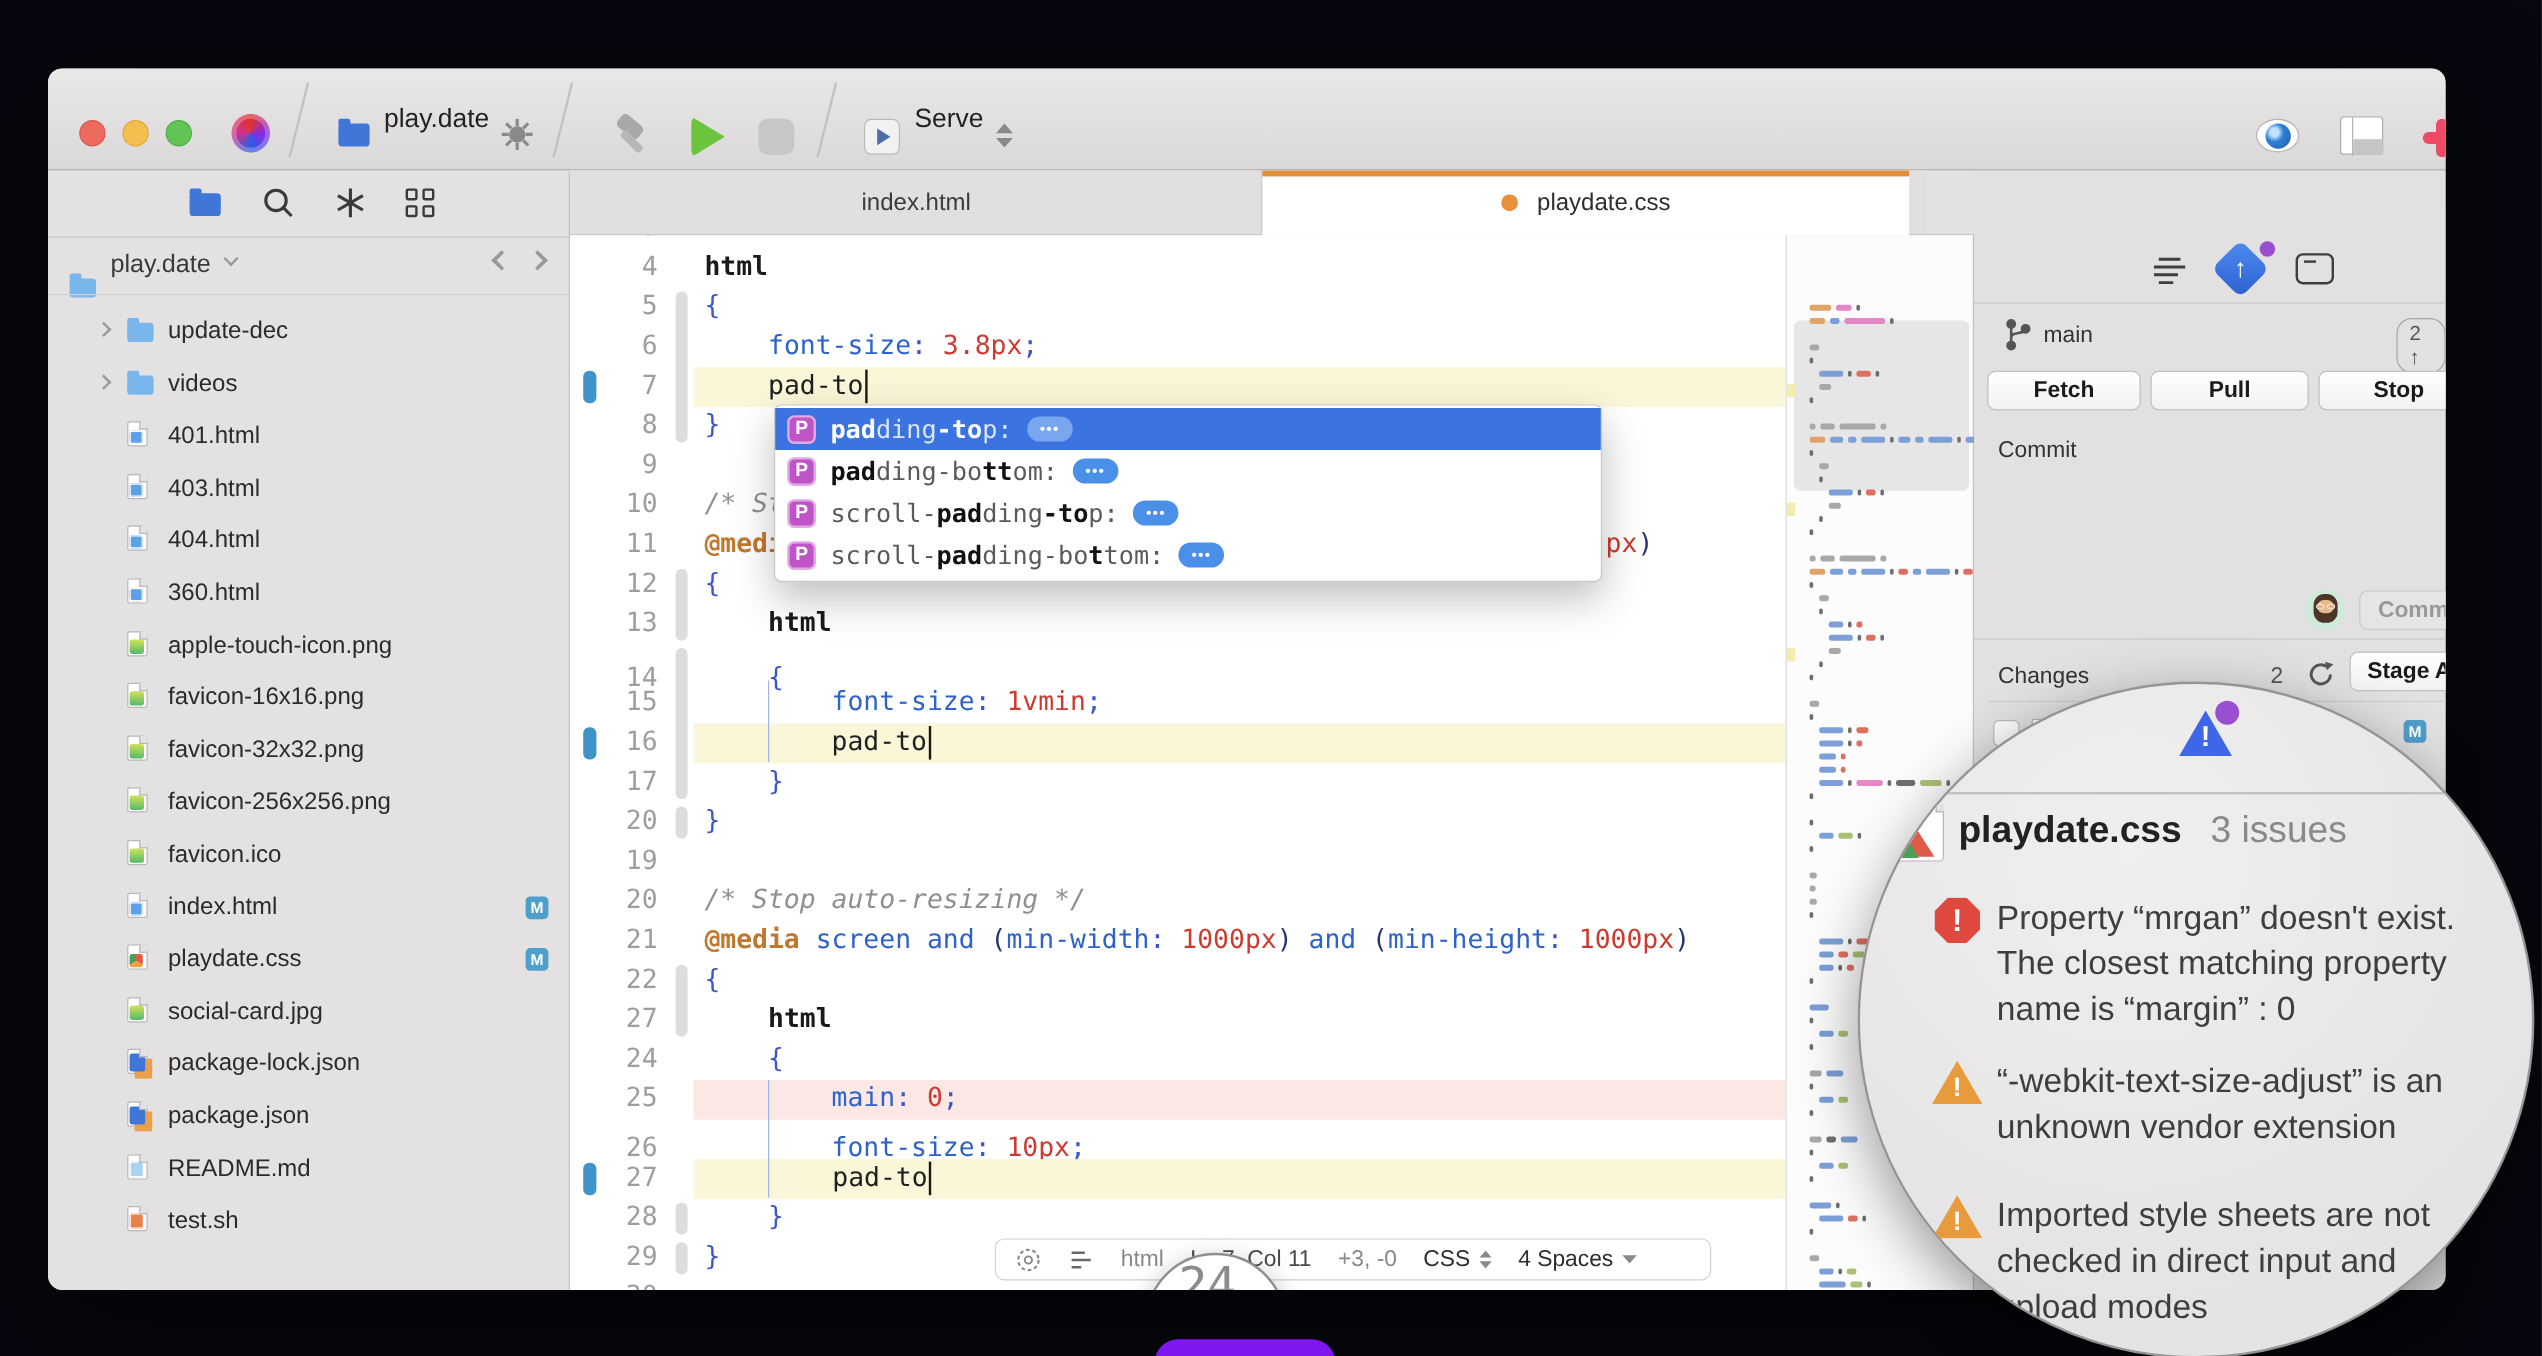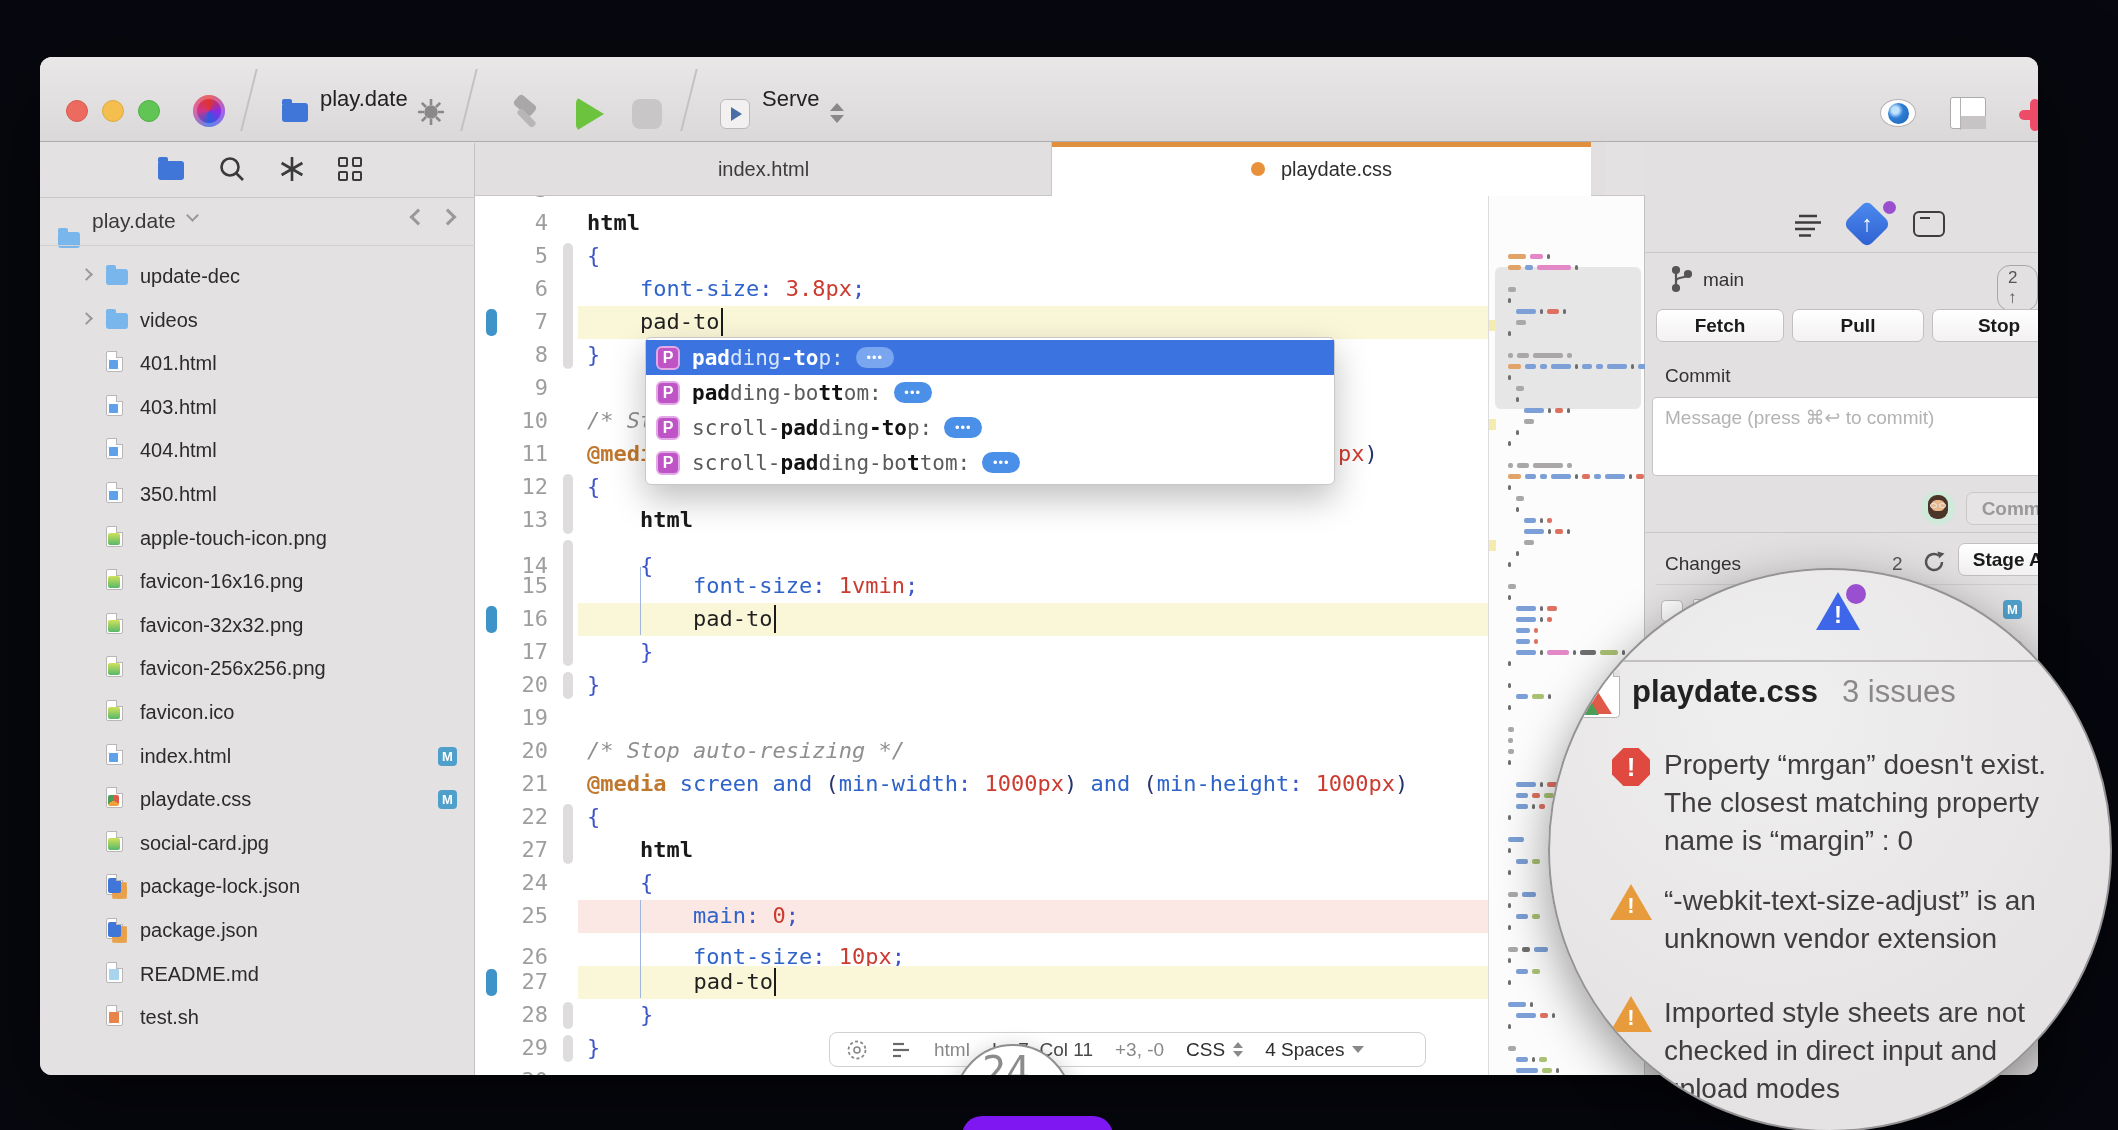--- a/index.html
+++ b/index.html
@@ -225,21 +225,21 @@
           <div class="abs" style="left: 0px; top: 287.4px; width: 435px; height: 43px;">
             <div class="abs page" style="left: 66px; top: 8px;">
               <div class="fill" style="width: 11px; height: 11px; background: rgb(94, 161, 232); box-shadow: rgb(255, 255, 255) 0px 0px 0px 1px inset; border-radius: 2px;"></div>
             </div>
             <div class="abs filelabel" style="left: 100px; top: 9px;">404.html</div>
           </div>
           <div class="abs" style="left: 0px; top: 331px; width: 435px; height: 43px;">
             <div class="abs page" style="left: 66px; top: 8px;">
               <div class="fill" style="width: 11px; height: 11px; background: rgb(94, 161, 232); box-shadow: rgb(255, 255, 255) 0px 0px 0px 1px inset; border-radius: 2px;"></div>
             </div>
-            <div class="abs filelabel" style="left: 100px; top: 9px;">350.html</div>
+            <div class="abs filelabel" style="left: 100px; top: 9px;">360.html</div>
           </div>
           <div class="abs" style="left: 0px; top: 374.6px; width: 435px; height: 43px;">
             <div class="abs page" style="left: 66px; top: 8px;">
               <div class="fill" style="width: 12px; height: 12px; background: linear-gradient(rgb(207, 226, 90), rgb(86, 184, 106)); border-radius: 2px;"></div>
             </div>
             <div class="abs filelabel" style="left: 100px; top: 9px;">apple-touch-icon.png</div>
           </div>
           <div class="abs" style="left: 0px; top: 418.2px; width: 435px; height: 43px;">
             <div class="abs page" style="left: 66px; top: 8px;">
               <div class="fill" style="width: 12px; height: 12px; background: linear-gradient(rgb(207, 226, 90), rgb(86, 184, 106)); border-radius: 2px;"></div>
@@ -822,23 +822,20 @@
           </g>
         </svg>
       <div class="abs label15" style="left:58px;top:126px;">main</div>
       <div class="abs pill" style="left:352px;top:122px;">2 ↑</div>
 
       <div class="btn" style="left:11px;top:166px;width:128px;">Fetch</div>
       <div class="btn" style="left:147px;top:166px;width:132px;">Pull</div>
       <div class="btn" style="left:287px;top:166px;width:134px;">Stop</div>
 
       <div class="abs label15" style="left:20px;top:222px;">Commit</div>
-      <div class="msgbox">
-        <div class="ph">Message (press ⌘↩ to commit)</div>
-      </div>
       <div class="abs" style="left:276px;top:348px;width:34px;height:34px;border-radius:50%;background:#cfe9db;overflow:hidden;">
         <div class="abs" style="left:7px;top:4px;width:20px;height:24px;border-radius:9px;background:#4a3528;"></div>
         <div class="abs" style="left:10px;top:9px;width:14px;height:11px;border-radius:6px;background:#e8b88a;"></div>
         <div class="abs" style="left:9px;top:12px;width:7px;height:5px;border:1.4px solid #e8e4e0;border-radius:50%;"></div>
         <div class="abs" style="left:18px;top:12px;width:7px;height:5px;border:1.4px solid #e8e4e0;border-radius:50%;"></div>
       </div>
       <div class="btn" style="left:321px;top:349px;width:102px;background:#e6e4e5;color:#9a9899;border-color:#c9c7c8;">Commit</div>
       <div class="hairline" style="left:0;top:389px;width:393px;height:1px;"></div>
 
       <div class="abs label15" style="left:20px;top:410px;">Changes</div>

